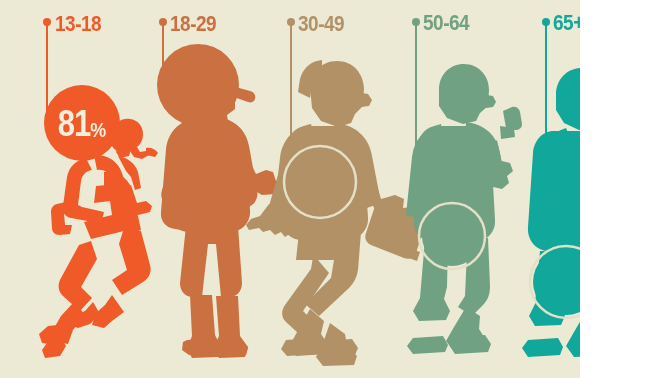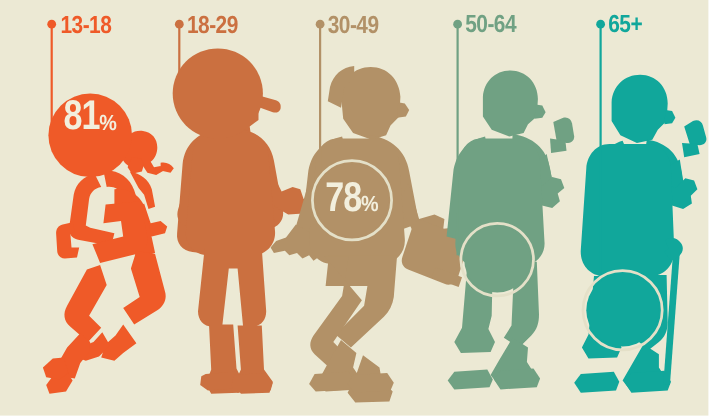--- a/index.html
+++ b/index.html
@@ -2,21 +2,21 @@
 <html><head>
 <meta charset="utf-8">
 <style>
   html, body {
     margin: 0;
     padding: 0;
     background: #ffffff;
   }
   #infographic {
     position: relative;
-    width: 644px;
+    width: 580px;
     height: 378px;
     overflow: hidden;
     background: #ece9d4;
     font-family: "Liberation Sans", sans-serif;
     -webkit-font-smoothing: antialiased;
   }
   #scene { position: absolute; inset: 0; }
   .layer { position: absolute; left: 0; top: 0; width: 650px; height: 378px; }
   .label-text {
     position: absolute;
@@ -187,21 +187,18 @@
       <circle cx="566" cy="282" r="33" fill="#11a79b"></circle>
       <circle cx="566" cy="282" r="36" fill="none" stroke="#e4e0c8" stroke-width="2.5"></circle>
     </svg>
 
     <div class="label-text" style="left:55px; top:12px; color:#ef5a28;">13-18</div>
     <div class="label-text" style="left:170px; top:12px; color:#cb7040;">18-29</div>
     <div class="label-text" style="left:298px; top:12px; color:#b29167;">30-49</div>
     <div class="label-text" style="left:423px; top:11px; color:#70a183;">50-64</div>
     <div class="label-text" style="left:553px; top:11px; color:#11a79b;">65+</div>
 
-    <div class="pct-text" style="left:82px; top:108px; transform:translate(-50%,-50%);">
+    <div class="pct-text" style="left:82px; top:127px; transform:translate(-50%,-50%);">
       <span class="pct-num">81</span><span class="pct-sign">%</span>
     </div>
-    <div class="pct-text" style="left:320px; top:182px; transform:translate(-50%,-50%);">
-      <span class="pct-num">78</span><span class="pct-sign">%</span>
-    </div>
 
   </div>
 </div>
 
 </body></html>

